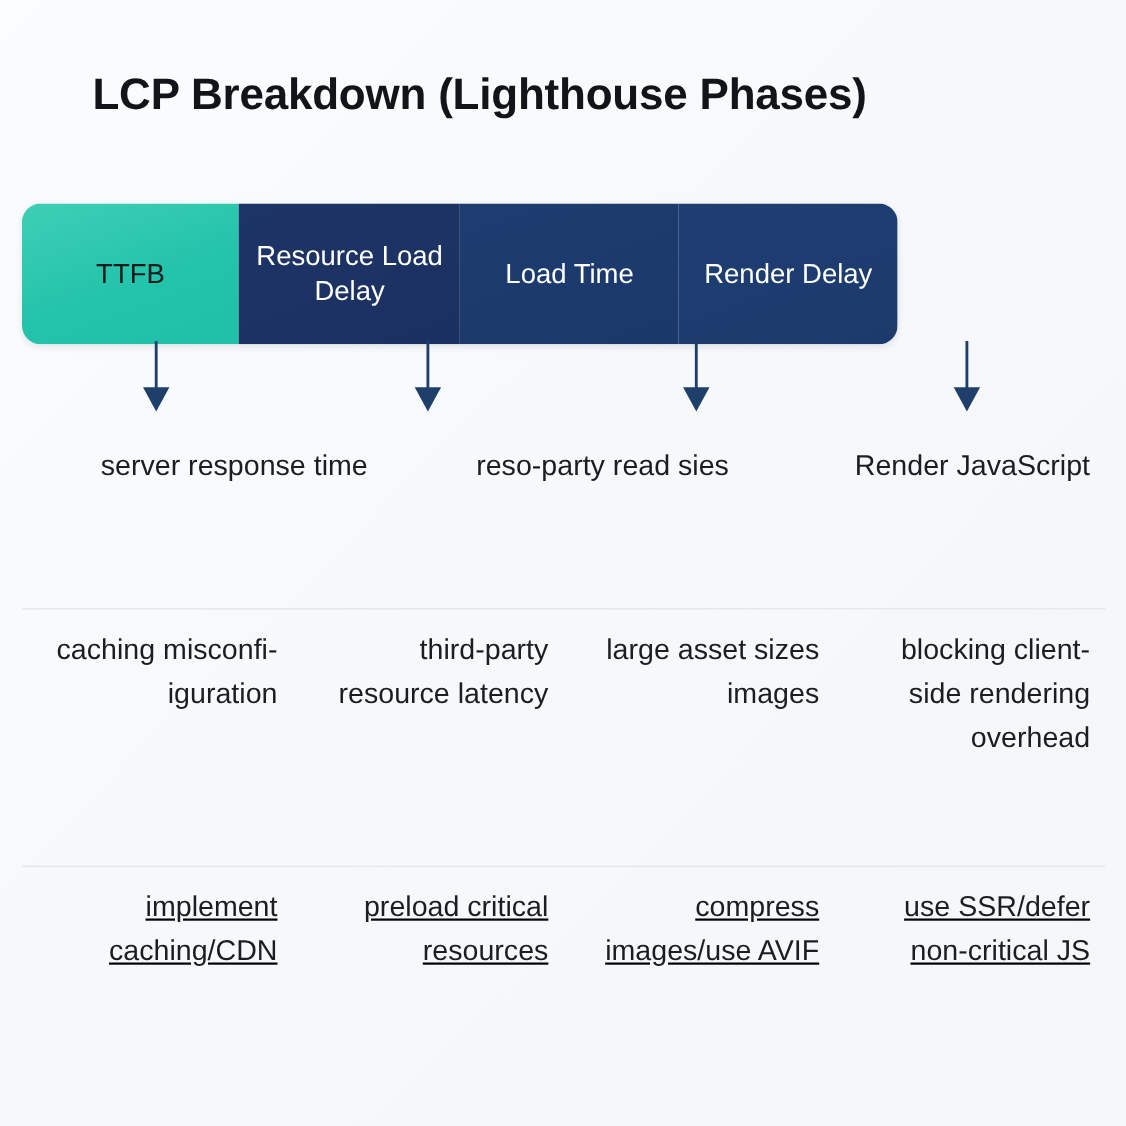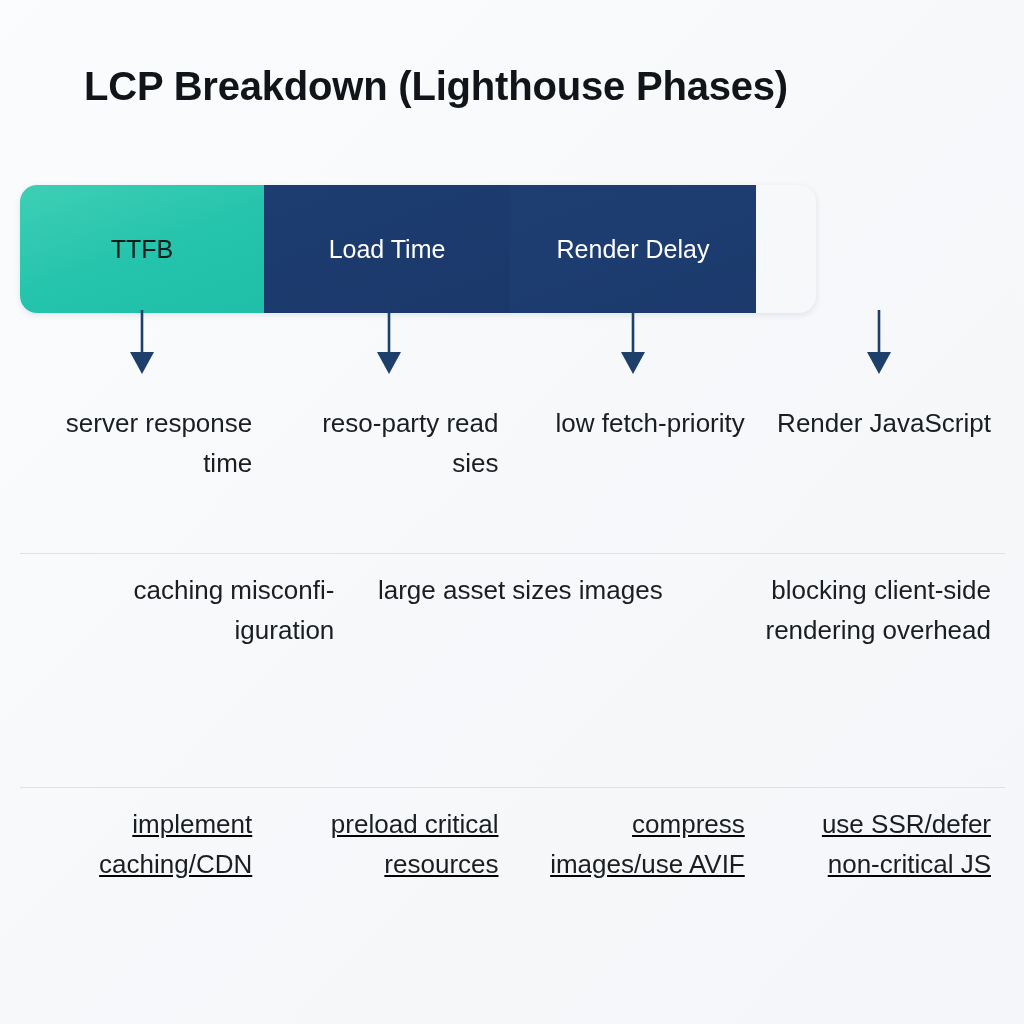--- a/index.html
+++ b/index.html
@@ -126,20 +126,21 @@
 </style>
 </head>
 <body>
 
 <div id="page-root">
 
   <div class="title">LCP Breakdown (Lighthouse Phases)</div>
 
   <div class="phase-bar">
     <div class="phase-seg seg-ttfb">TTFB</div>
+    <div class="phase-seg seg-rld">Resource Load Delay</div>
     <div class="phase-seg seg-load">Load Time</div>
     <div class="phase-seg seg-render">Render Delay</div>
   </div>
 
   <svg class="arrows" viewBox="0 0 1024 72" width="1024" height="72">
     <g stroke="#1f3f6b" stroke-width="2.6" fill="#1f3f6b">
       <g>
         <line x1="142" y1="2" x2="142" y2="50"></line>
         <polygon points="142,66 130,44 154,44" stroke="none"></polygon>
       </g>
@@ -156,26 +157,26 @@
         <polygon points="879,66 867,44 891,44" stroke="none"></polygon>
       </g>
     </g>
   </svg>
 
   <div class="rows">
 
     <div class="row row-cause1">
       <div class="cell">server response time</div>
       <div class="cell">reso-party read sies</div>
-      <div class="cell">low fetch-priority</div>
       <div class="cell">Render JavaScript</div>
     </div>
 
     <div class="row row-cause2">
       <div class="cell">caching misconfi-iguration</div>
+      <div class="cell">third-party resource latency</div>
       <div class="cell">large asset sizes images</div>
       <div class="cell">blocking client-side rendering overhead</div>
     </div>
 
     <div class="row row-fix">
       <div class="cell">implement caching/CDN</div>
       <div class="cell">preload critical resources</div>
       <div class="cell">compress images/use AVIF</div>
       <div class="cell">use SSR/defer non-critical JS</div>
     </div>

